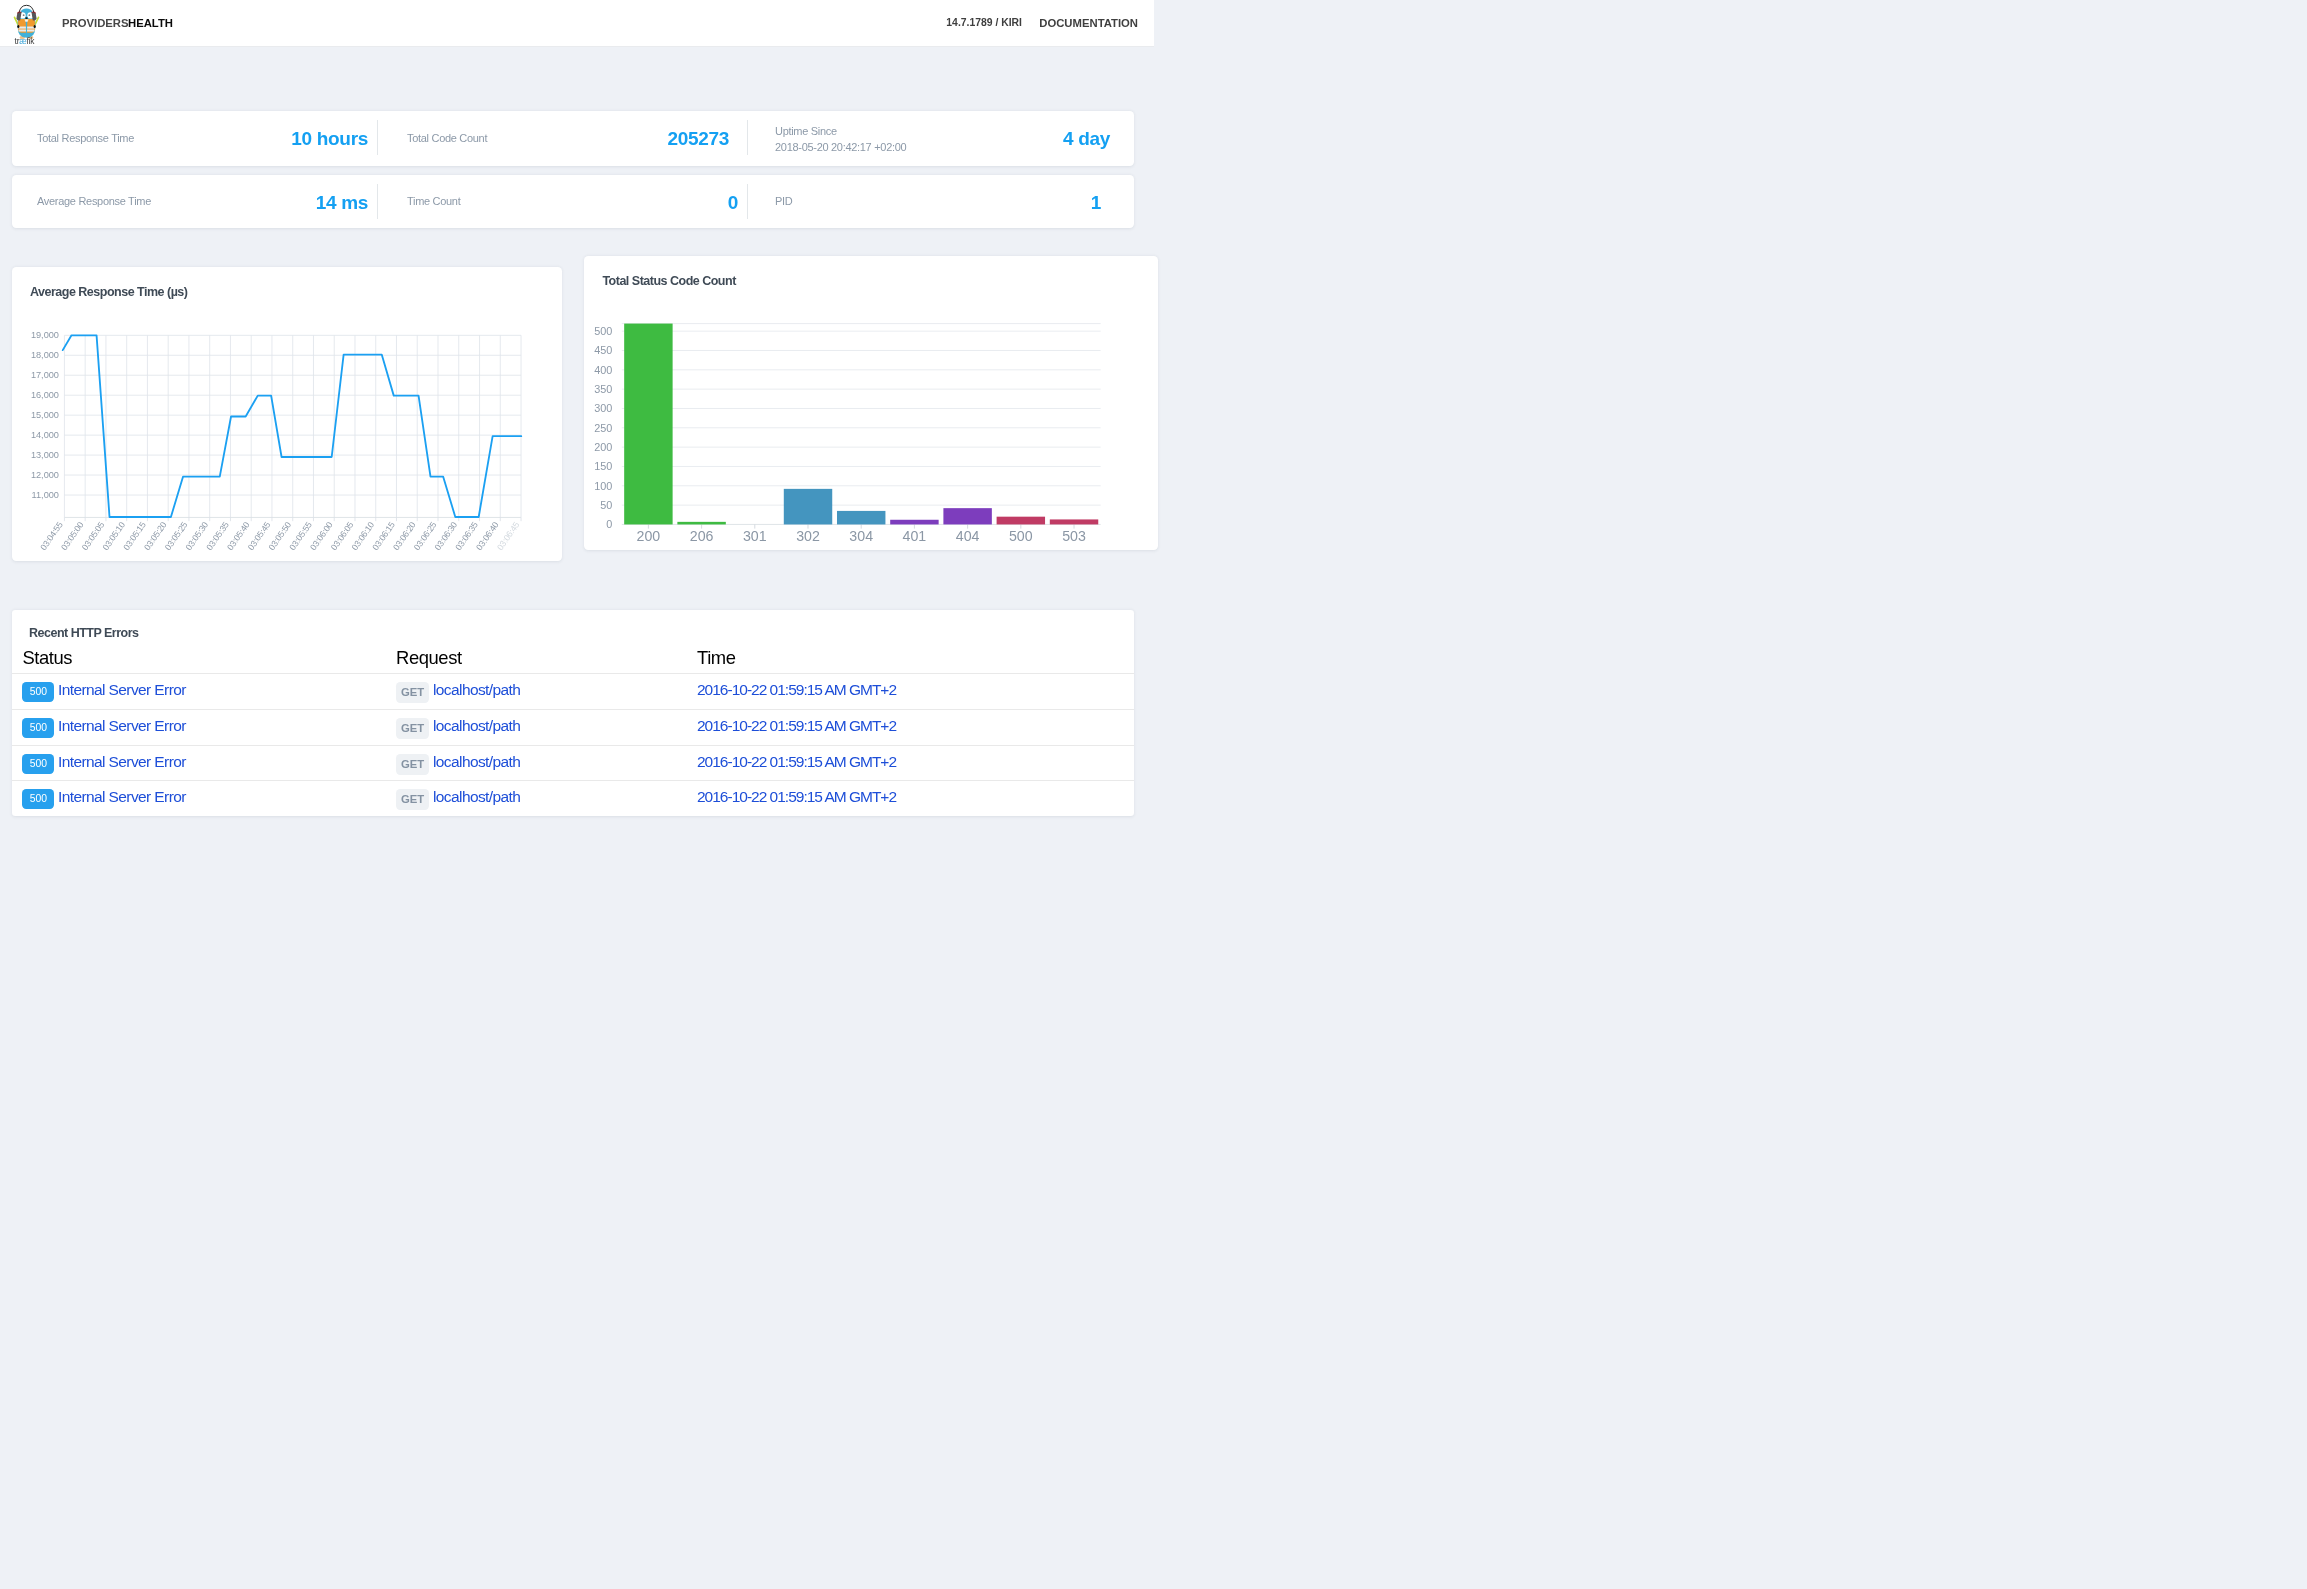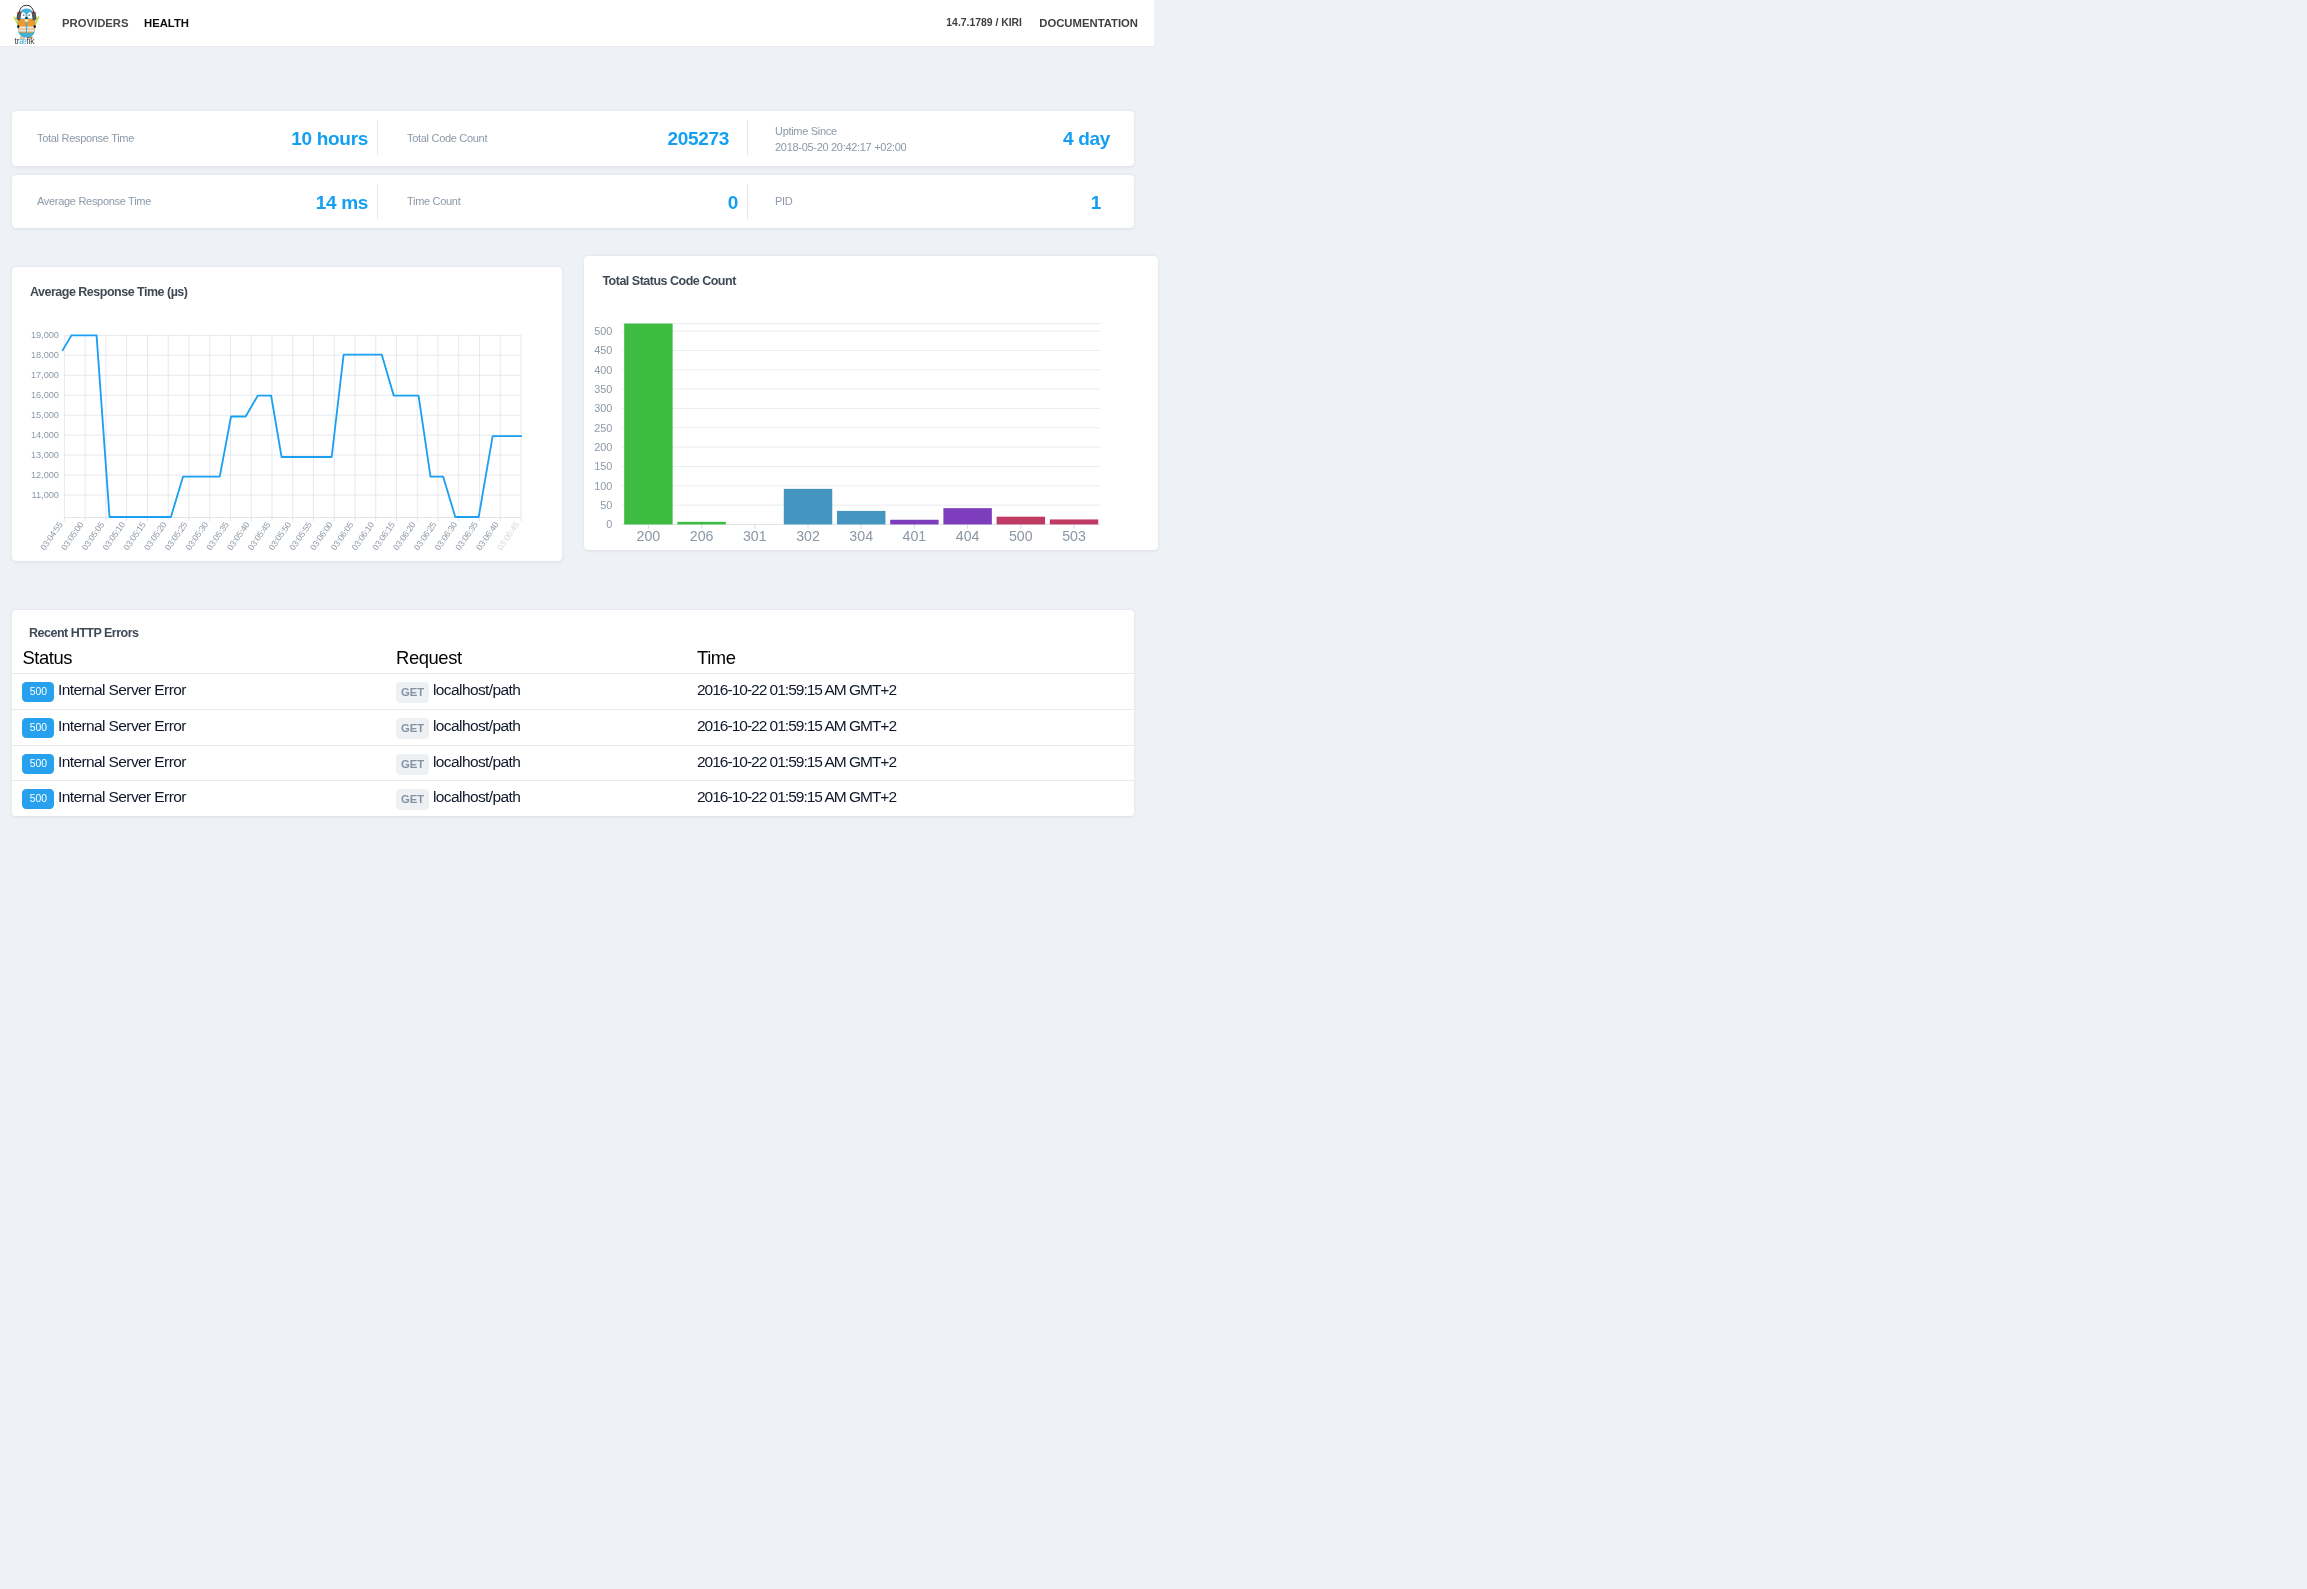--- a/index.html
+++ b/index.html
@@ -4,34 +4,34 @@
 <style>
 html,body{margin:0;padding:0;background:#eef1f6;font-family:"Liberation Sans",sans-serif;width:1154px;height:795px;overflow:hidden;}
 .nav{position:absolute;left:0;top:0;width:1154px;height:46px;background:#fff;border-bottom:0.8px solid #e9ebee;}
 .navlink{position:absolute;top:0;line-height:46px;font-size:11.3px;font-weight:bold;color:#474747;}
 .card{position:absolute;background:#fff;border-radius:4.2px;box-shadow:0 0.8px 3.3px rgba(31,45,61,.09);margin-top:32px;}
 .lbl{font-size:11px;letter-spacing:-0.3px;color:#8c99a8;}
 .val{font-size:19px;letter-spacing:-0.3px;font-weight:bold;color:#14a0f2;}
 .sec-div{position:absolute;width:0.8px;background:#e3e7ea;}
 .ctitle{position:absolute;font-size:12.5px;letter-spacing:-0.5px;font-weight:bold;color:#3f4a56;}
 .hdr{position:absolute;font-size:18.4px;letter-spacing:-0.4px;color:#000000;}
-.cell{position:absolute;font-size:15.5px;letter-spacing:-0.6px;color:#0f172a;}
+.cell{position:absolute;font-size:15.5px;letter-spacing:-0.6px;color:#1d4ed8;}
 .badge{position:absolute;width:32px;height:19.6px;border-radius:4.2px;background:#27a0ee;color:#fff;font-size:10.4px;text-align:center;line-height:19.6px;}
 .getb{position:absolute;width:33px;height:21px;border-radius:4.2px;background:#eef1f4;color:#8492a2;font-size:11.3px;text-align:center;line-height:21px;}
 .rowline{position:absolute;left:0;width:1122px;height:0.8px;background:#e9e9e9;}
 .row{position:absolute;left:0;width:1122px;height:36px;}
 .row .badge{left:10.4px;top:9.2px;}
 .row .cell{top:8px;}
 .row .getb{left:384px;top:8.8px;font-weight:bold;}
 </style>
 </head>
 <body>
 <div class="nav">
   <div class="navlink" style="left:62px;">PROVIDERS</div>
-  <div class="navlink" style="left:144px;color:#0b0b0b;">HEALTH</div>
+  <div class="navlink" style="left:128px;color:#0b0b0b;">HEALTH</div>
   <div class="navlink" style="right:132px;color:#3f3f3f;font-size:10.4px;">14.7.1789 / KIRI</div>
   <div class="navlink" style="right:16px;color:#3f3f3f;">DOCUMENTATION</div>
   <div id="logo" style="position:absolute;left:13.4px;top:2.5px;width:28px;height:43px;"><svg width="27" height="42" viewBox="0 0 64 100">
 <line x1="13" y1="54" x2="3.5" y2="34" stroke="#c6dc35" stroke-width="4" stroke-linecap="round"></line>
 <line x1="51" y1="54" x2="60.5" y2="34" stroke="#c6dc35" stroke-width="4" stroke-linecap="round"></line>
 <ellipse cx="22" cy="82" rx="6.5" ry="4" fill="#efc089"></ellipse>
 <ellipse cx="42" cy="82" rx="6.5" ry="4" fill="#efc089"></ellipse>
 <path d="M11 48 Q11 13 32 13 Q53 13 53 48 L53 58 Q53 83 32 83 Q11 83 11 58 Z" fill="#41b1d9"></path>
 <path d="M12 42 Q12 38 17 38 L47 38 Q52 38 52 42 L52 64 Q49 70 45 71 L19 71 Q15 70 12 64 Z" fill="#f09a2e"></path>
 <rect x="13" y="56" width="38" height="5" fill="#e8ebec"></rect>

